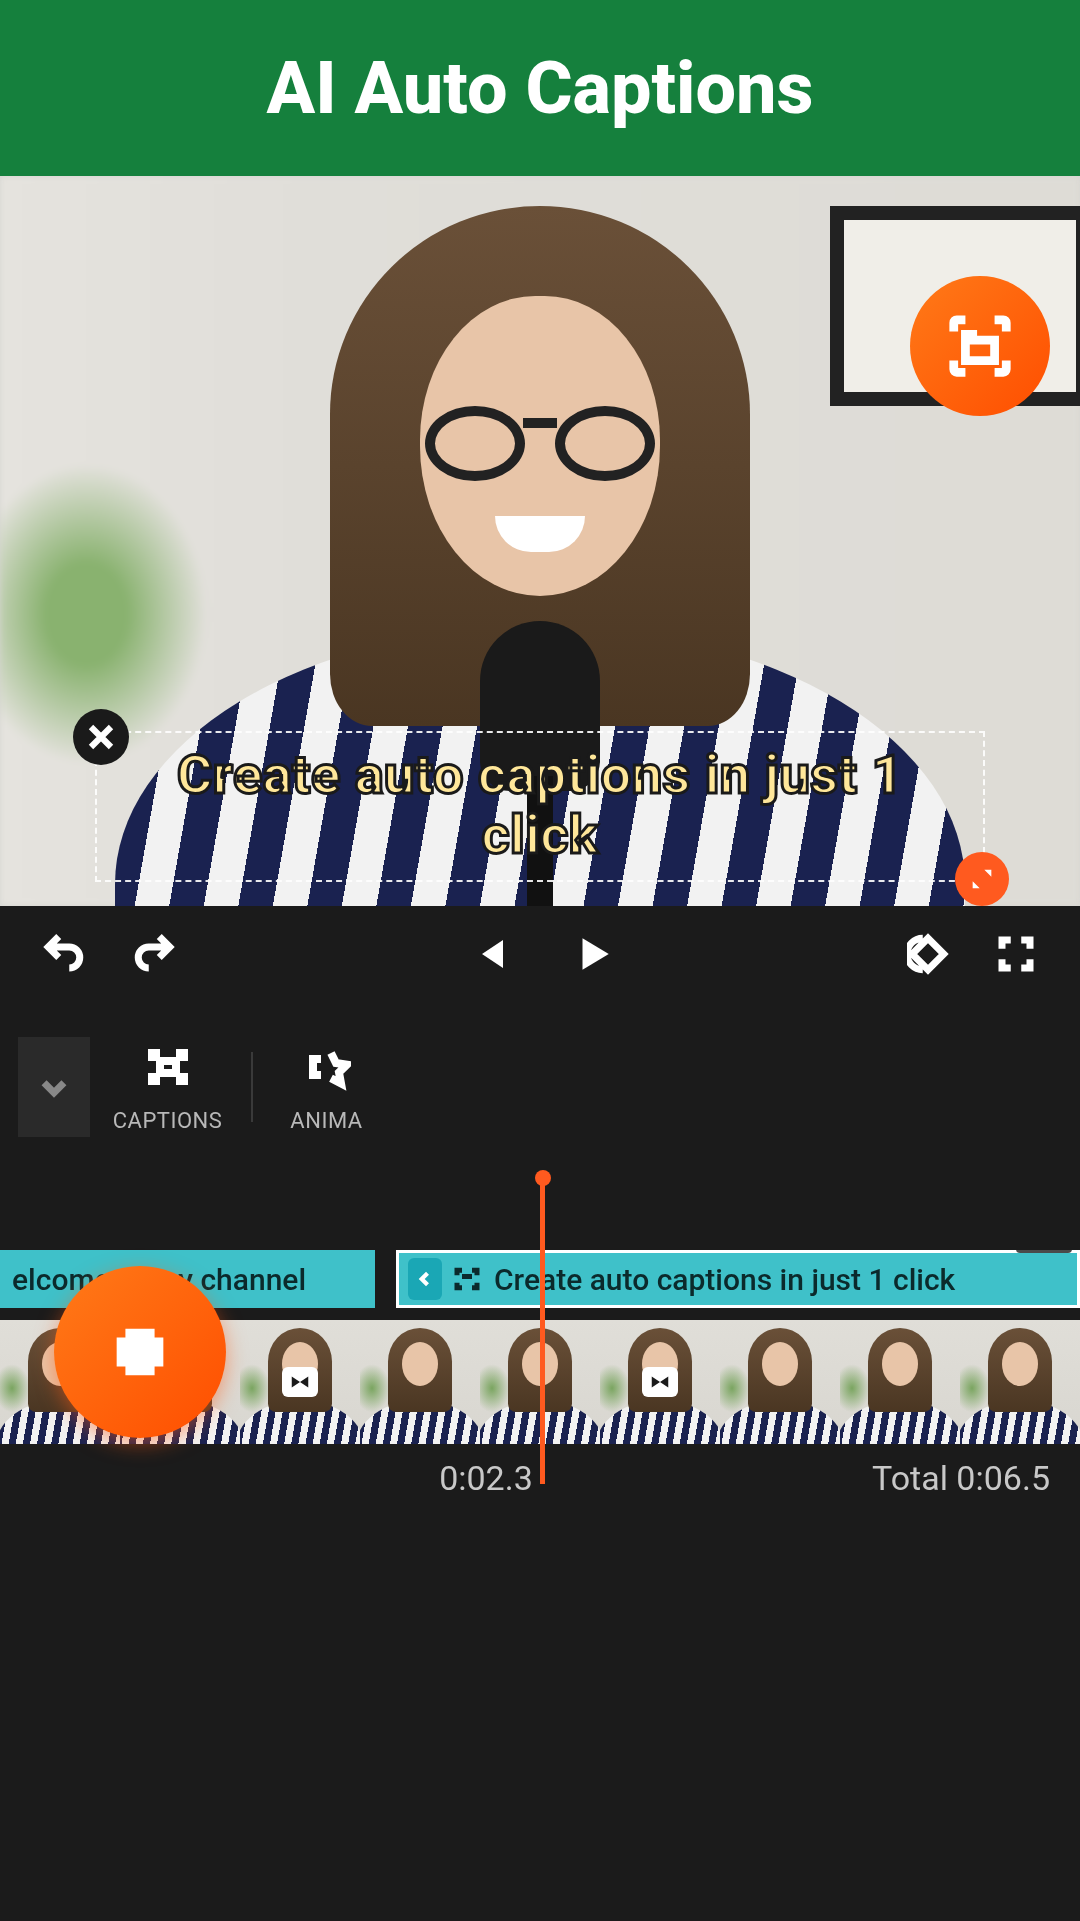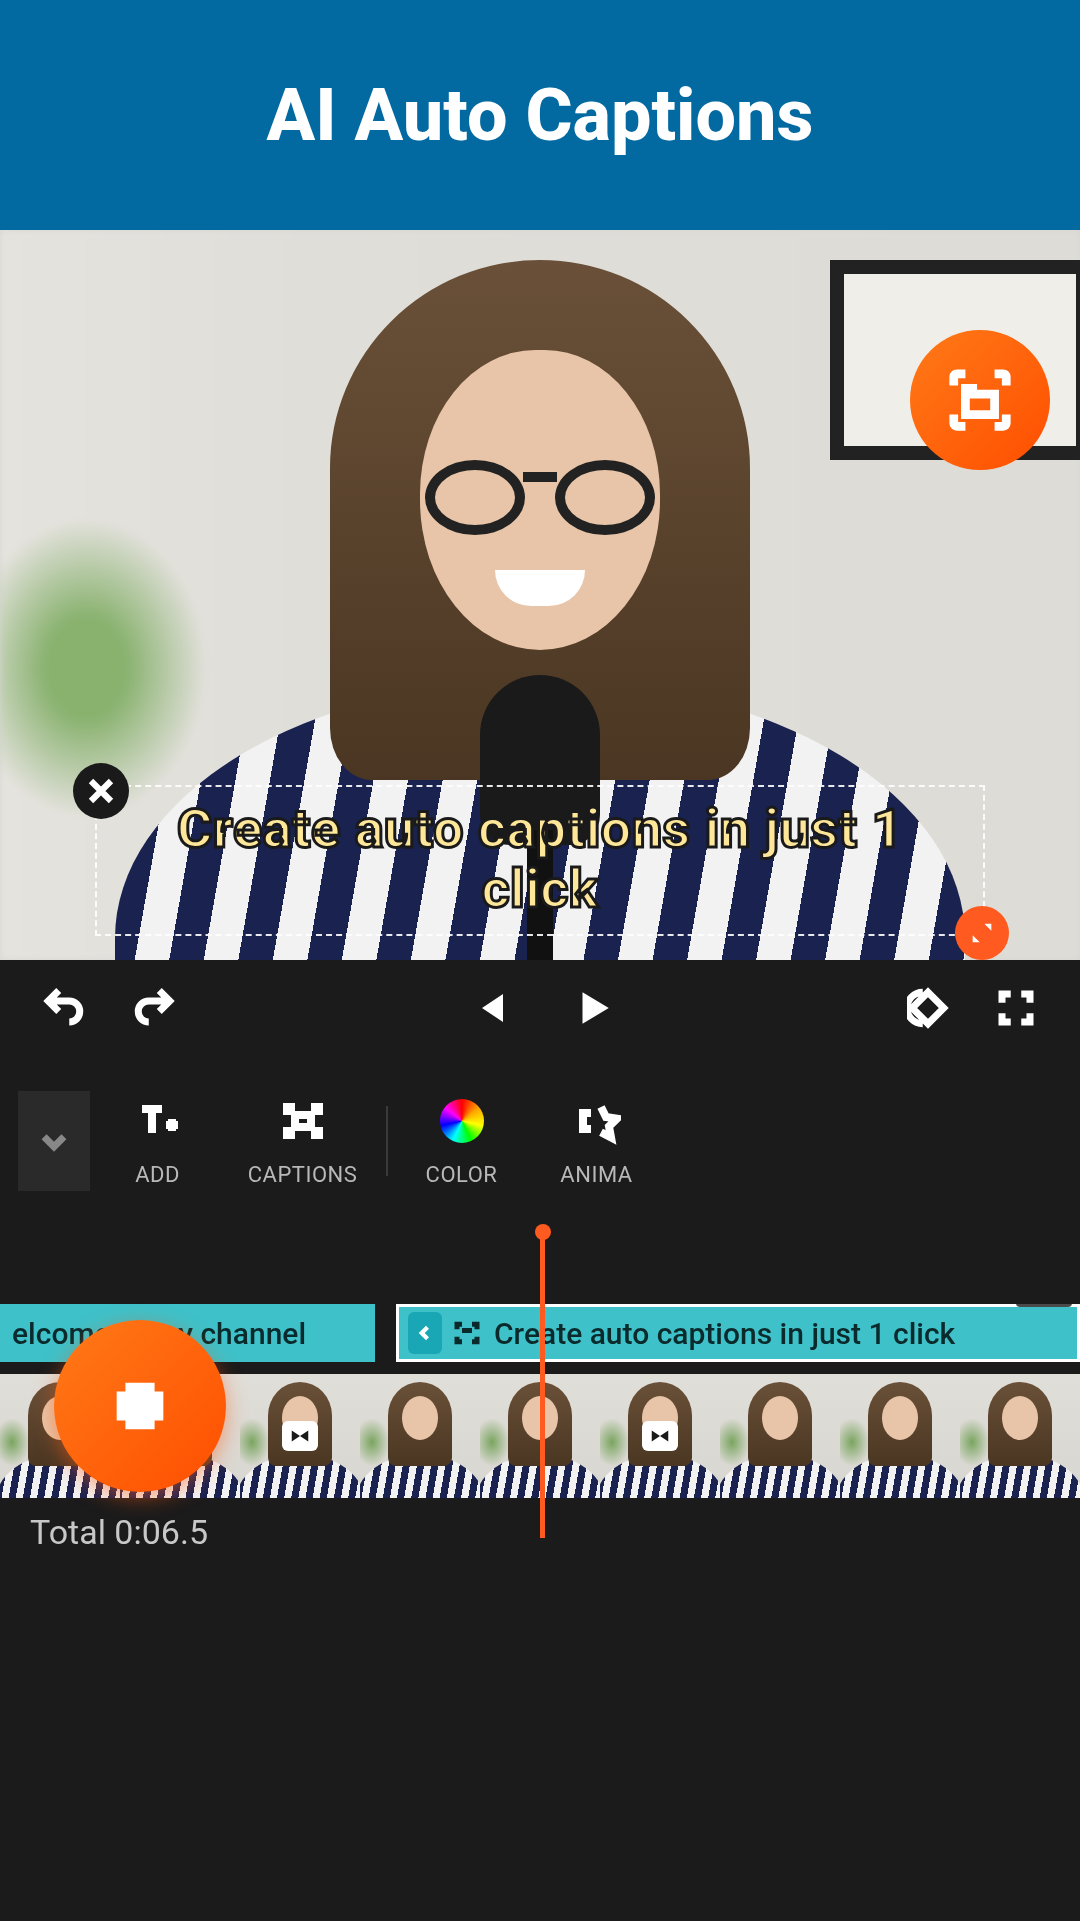--- a/index.html
+++ b/index.html
@@ -8,25 +8,25 @@
     height: 1921px;
     background: #1a1a1a;
     font-family: -apple-system, BlinkMacSystemFont, "Segoe UI", Roboto, Helvetica, Arial, sans-serif;
     overflow: hidden;
     position: relative;
     color: #fff;
   }
 
   
   .header {
-    height: 230px;
+    height: 176px;
     display: flex;
     align-items: center;
     justify-content: center;
-    background: #0369a1;
+    background: #15803d;
   }
   .header-title {
     font-size: 72px;
     font-weight: 800;
     color: #fff;
   }
 
   
   .preview {
     position: relative;
@@ -425,43 +425,29 @@
   </div>
 </div>
 
 <div class="toolstrip">
   <div class="collapse-btn">
     <svg viewBox="0 0 24 24">
         <path d="M5 9 l7 7 l7 -7"></path>
       </svg>
   </div>
   <div class="tools">
-    <div class="tool narrow">
-      <div class="ticon">
-          <svg viewBox="0 0 24 24">
-            <path d="M4 6 h10 M9 6 v12 M16 14 h6 M19 11 v6"></path>
-          </svg>
-        </div>
-      <div class="tlabel">ADD</div>
-    </div>
     <div class="tool">
       <div class="ticon">
           <svg viewBox="0 0 24 24">
             <path d="M4 9 V5 h4 M16 5 h4 v4 M20 15 v4 h-4 M8 19 h-4 v-4 M8 9 h8 v6 h-8 z"></path>
           </svg>
         </div>
       <div class="tlabel">CAPTIONS</div>
     </div>
     <div class="divider"></div>
-    <div class="tool narrow">
-      <div class="ticon">
-          <div class="color-wheel"></div>
-        </div>
-      <div class="tlabel">COLOR</div>
-    </div>
     <div class="tool narrow">
       <div class="ticon">
           <svg viewBox="0 0 24 24">
             <path d="M3 8 h6 M3 12 h4 M3 16 h6 M14 5 l2.5 5 l5.5 .8 l-4 3.9 l1 5.5 l-5-2.6"></path>
           </svg>
         </div>
       <div class="tlabel">ANIMA</div>
     </div>
   </div>
 </div>
@@ -558,15 +544,16 @@
       </div>
   </div>
 
   <div class="fab-add">
     <svg viewBox="0 0 24 24">
         <path d="M12 4 v16 M4 12 h16"></path>
       </svg>
   </div>
 
   <div class="time-row">
+    <div class="time-current">0:02.3</div>
     <div class="time-total">Total 0:06.5</div>
   </div>
 </div>
 
 </body></html>

